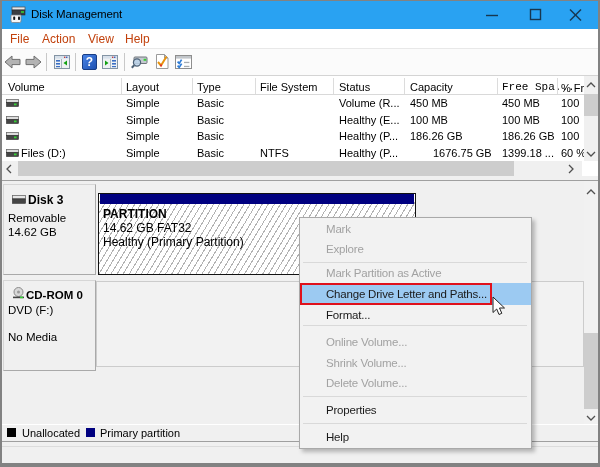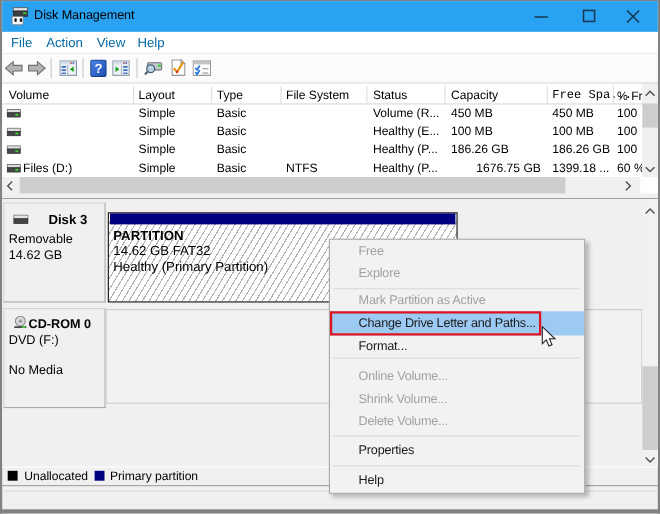--- a/index.html
+++ b/index.html
@@ -1,20 +1,20 @@
 <!DOCTYPE html>
 <html><head>
 <meta charset="utf-8">
 <style>
 * { margin:0; padding:0; box-sizing:border-box; }
 html,body { width:600px; height:467px; overflow:hidden; }
 body { position:relative; font-family:"Liberation Sans", sans-serif; background:#f0f0f0; }
 .abs { position:absolute; }
 .t11 { font-size:11px; line-height:16px; color:#000; white-space:nowrap; }
-.t12 { font-size:12px; color:#0369a1; white-space:nowrap; }
+.t12 { font-size:12px; color:#c2410c; white-space:nowrap; }
 </style>
 </head>
 <body>
 
 <div class="abs" style="left:0;top:0;width:2px;height:467px;background:#828282;"></div>
 <div class="abs" style="left:598px;top:0;width:2px;height:467px;background:#828282;"></div>
 <div class="abs" style="left:0;top:463px;width:600px;height:4px;background:#828282;"></div>
 <div class="abs" style="left:0;top:0;width:600px;height:1px;background:#828282;"></div>
 
 <div class="abs" style="left:2px;top:1px;width:596px;height:28px;background:#29a2f2;"></div>
@@ -195,21 +195,21 @@
 <div class="abs" style="left:2px;top:176px;width:596px;height:4px;background:#f0f0f0;"></div>
 <div class="abs" style="left:2px;top:180px;width:596px;height:1px;background:#9f9f9f;"></div>
 
 <div class="abs" style="left:2px;top:181px;width:596px;height:243px;background:#f0f0f0;"></div>
 
 <div class="abs" style="left:3px;top:184px;width:93px;height:91px;background:#f0f0f0;border:1px solid #a9a9a9;border-top-color:#d6d6d6;border-left-color:#d6d6d6;"></div>
 <svg class="abs" style="left:12px;top:195px;" width="14" height="9" viewBox="0 0 14 9">
   <rect x="0.5" y="0.5" width="13" height="3.4" fill="#e6e6e6" stroke="#6a6a6a" stroke-width="0.8"></rect>
   <rect x="0.5" y="3.9" width="13" height="4.4" fill="#454545" stroke="#2b2b2b" stroke-width="0.6"></rect>
 </svg>
-<div class="abs t11" style="left:44px;top:192px;font-weight:bold;font-size:12px;">Disk 3</div>
+<div class="abs t11" style="left:28px;top:192px;font-weight:bold;font-size:12px;">Disk 3</div>
 <div class="abs t11" style="left:8px;top:210px;font-size:11.5px;">Removable</div>
 <div class="abs t11" style="left:8px;top:224px;font-size:11.5px;">14.62 GB</div>
 <div class="abs t11" style="left:8px;top:238px;font-size:11.5px;margin-top:46px;">Online</div>
 
 <div class="abs" style="left:98px;top:193px;width:318px;height:82px;border:1px solid #111;background:
   repeating-linear-gradient(121deg,#ffffff 0px,#ffffff 4.2px,#b2b2b2 4.2px,#b2b2b2 5.2px);"></div>
 <div class="abs" style="left:100px;top:194px;width:314px;height:10px;background:#000080;"></div>
 <div class="abs t11" style="left:103px;top:206px;font-weight:bold;font-size:12px;">PARTITION</div>
 <div class="abs t11" style="left:103px;top:220px;font-size:12px;">14.62 GB FAT32</div>
 <div class="abs t11" style="left:103px;top:234px;font-size:12px;">Healthy (Primary Partition)</div>
@@ -245,21 +245,21 @@
 <div class="abs" style="left:2px;top:441px;width:596px;height:1px;background:#9f9f9f;"></div>
 <div class="abs" style="left:2px;top:446px;width:596px;height:1px;background:#dcdcdc;"></div>
 
 <div class="abs" style="left:299px;top:217px;width:233px;height:232px;background:#f2f2f2;border:1px solid #a9a9a9;box-shadow:3px 3px 4px rgba(0,0,0,0.25);"></div>
 <div id="menu"></div>
 
 <div class="abs" style="left:300px;top:283px;width:231px;height:22px;background:#9ccaf2;"></div>
 <div class="abs" style="left:300px;top:283px;width:192px;height:22px;border:2px solid #e0111c;"></div>
 
 <div id="menuitems">
-    <div class="abs" style="left:326px;top:221px;font-size:11.5px;letter-spacing:-0.2px;line-height:16px;white-space:nowrap;color:#a2a2a2">Free</div>
+    <div class="abs" style="left:326px;top:221px;font-size:11.5px;letter-spacing:-0.2px;line-height:16px;white-space:nowrap;color:#a2a2a2">Mark</div>
     <div class="abs" style="left:326px;top:241px;font-size:11.5px;letter-spacing:-0.2px;line-height:16px;white-space:nowrap;color:#a2a2a2">Explore</div>
     <div class="abs" style="left:326px;top:265px;font-size:11.5px;letter-spacing:-0.2px;line-height:16px;white-space:nowrap;color:#a2a2a2">Mark Partition as Active</div>
     <div class="abs" style="left:326px;top:285.5px;font-size:11.5px;letter-spacing:-0.2px;line-height:16px;white-space:nowrap;color:#1a1a1a">Change Drive Letter and Paths...</div>
     <div class="abs" style="left:326px;top:307px;font-size:11.5px;letter-spacing:-0.2px;line-height:16px;white-space:nowrap;color:#1a1a1a">Format...</div>
     <div class="abs" style="left:326px;top:334px;font-size:11.5px;letter-spacing:-0.2px;line-height:16px;white-space:nowrap;color:#a2a2a2">Online Volume...</div>
     <div class="abs" style="left:326px;top:355px;font-size:11.5px;letter-spacing:-0.2px;line-height:16px;white-space:nowrap;color:#a2a2a2">Shrink Volume...</div>
     <div class="abs" style="left:326px;top:375px;font-size:11.5px;letter-spacing:-0.2px;line-height:16px;white-space:nowrap;color:#a2a2a2">Delete Volume...</div>
     <div class="abs" style="left:326px;top:402px;font-size:11.5px;letter-spacing:-0.2px;line-height:16px;white-space:nowrap;color:#1a1a1a">Properties</div>
     <div class="abs" style="left:326px;top:429px;font-size:11.5px;letter-spacing:-0.2px;line-height:16px;white-space:nowrap;color:#1a1a1a">Help</div>
     <div class="abs" style="left:303px;top:261.5px;width:224px;height:1px;background:#d9d9d9;"></div>

